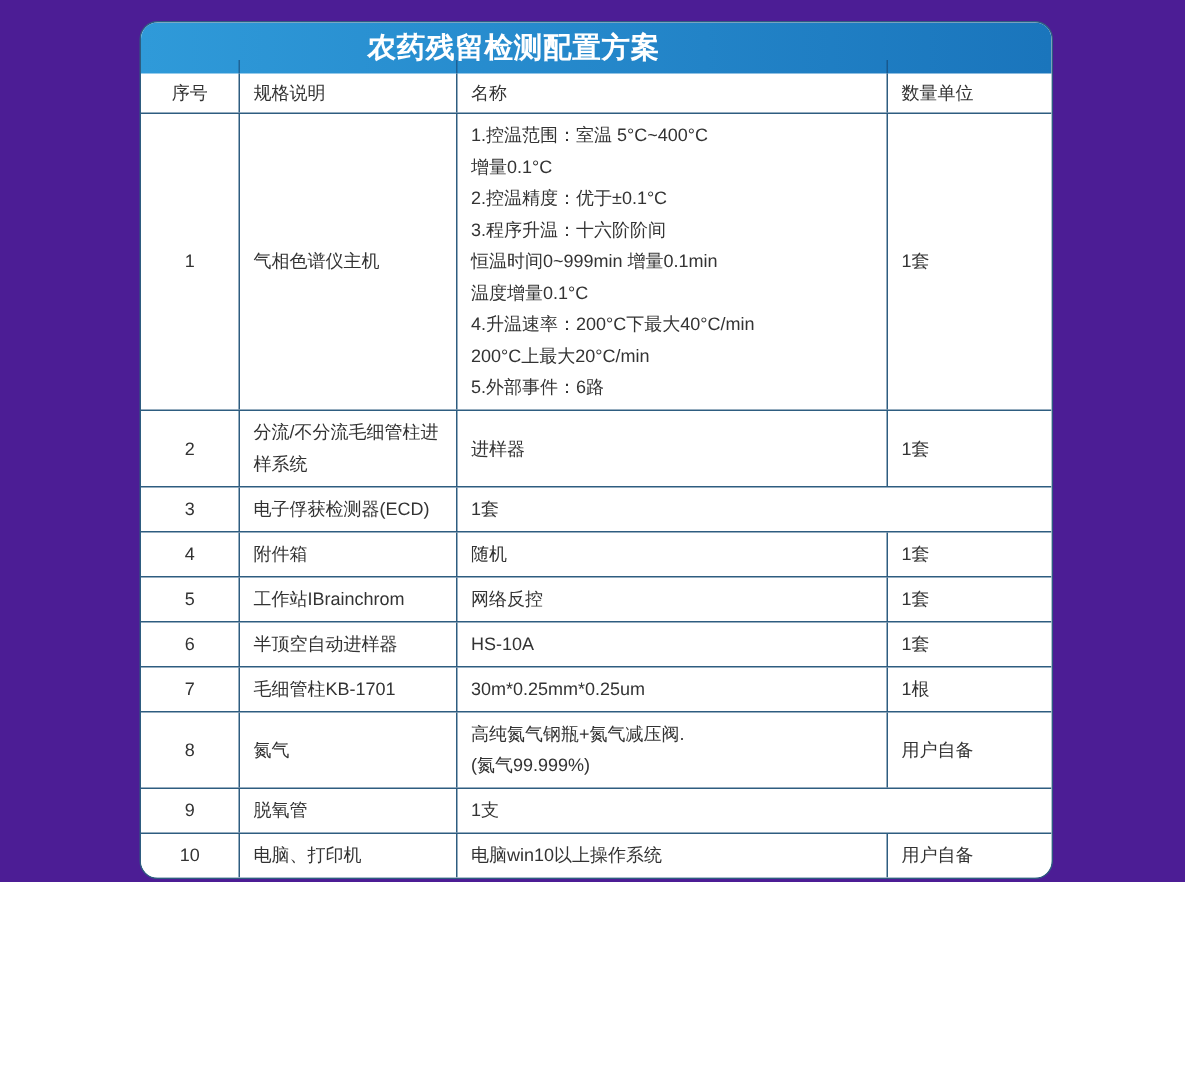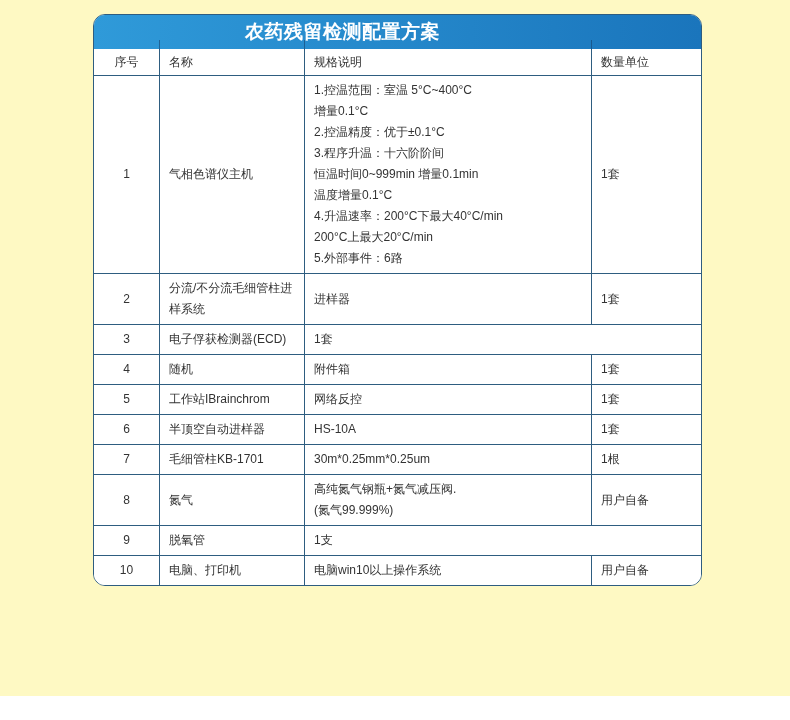--- a/index.html
+++ b/index.html
@@ -4,22 +4,22 @@
 <style>
   html, body {
     margin: 0;
     padding: 0;
     background: #ffffff;
     font-family: "Liberation Sans", "DejaVu Sans", sans-serif;
   }
   .page {
     position: relative;
     width: 790px;
-    height: 696px;
-    background: #fef9c3;
+    height: 588px;
+    background: #4c1d95;
     overflow: hidden;
   }
   .card {
     position: absolute;
     left: 93px;
     top: 14px;
     width: 607px;
     border: 1px solid #2e5d80;
     border-radius: 12px;
     overflow: hidden;
@@ -94,22 +94,22 @@
 
     <div class="title-bar">
       <span class="title-text">农药残留检测配置方案</span>
       <span class="title-notch notch-1"></span>
       <span class="title-notch notch-2"></span>
       <span class="title-notch notch-3"></span>
     </div>
 
     <div class="header-row">
       <div class="cell c-no">序号</div>
+      <div class="cell c-spec">规格说明</div>
       <div class="cell c-name">名称</div>
-      <div class="cell c-spec">规格说明</div>
       <div class="cell c-qty">数量单位</div>
     </div>
 
     <div id="rows-container">
         <div class="row">
           <div class="cell c-no">1</div>
           <div class="cell c-name">气相色谱仪主机</div>
           <div class="cell c-spec">1.控温范围：室温 5°C~400°C
 增量0.1°C
 2.控温精度：优于±0.1°C
@@ -127,22 +127,22 @@
           <div class="cell c-name">进样器</div>
           <div class="cell c-qty">1套</div>
         </div>
         <div class="row">
           <div class="cell c-no">3</div>
           <div class="cell c-name">电子俘获检测器(ECD)</div>
           <div class="cell c-qty">1套</div>
         </div>
         <div class="row">
           <div class="cell c-no">4</div>
+          <div class="cell c-name">附件箱</div>
           <div class="cell c-spec">随机</div>
-          <div class="cell c-name">附件箱</div>
           <div class="cell c-qty">1套</div>
         </div>
         <div class="row">
           <div class="cell c-no">5</div>
           <div class="cell c-name">工作站IBrainchrom</div>
           <div class="cell c-spec">网络反控</div>
           <div class="cell c-qty">1套</div>
         </div>
         <div class="row">
           <div class="cell c-no">6</div>

